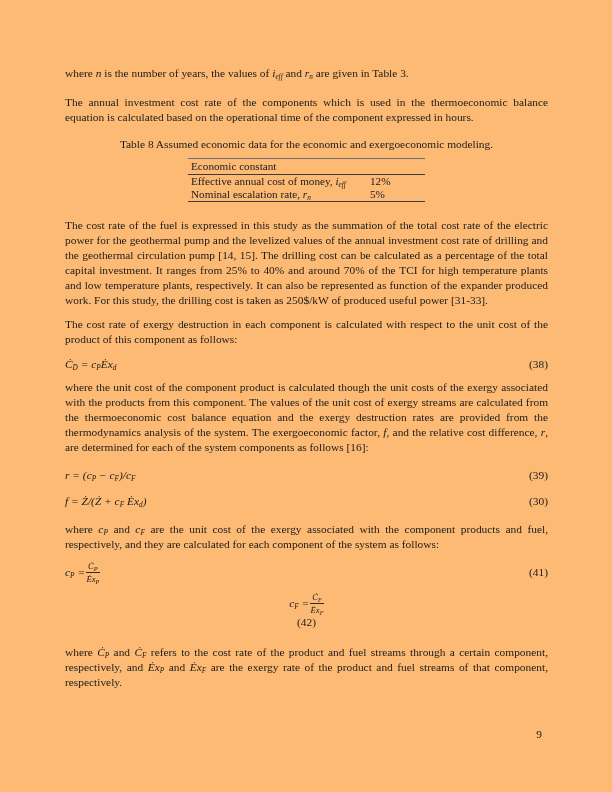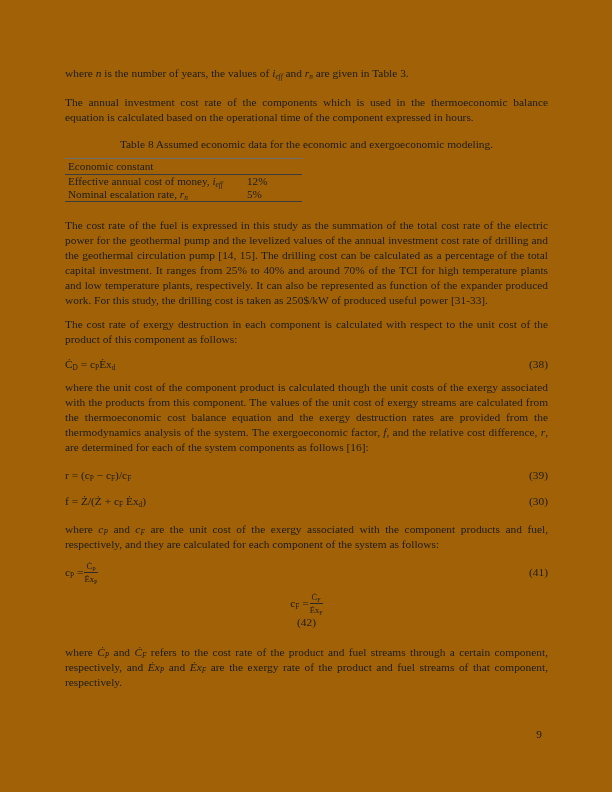--- a/index.html
+++ b/index.html
@@ -1,34 +1,34 @@
 <!DOCTYPE html>
 <html><head>
 <meta charset="utf-8">
 <style>
   html,body { margin:0; padding:0; background:#ffffff; }
   .page {
     position: relative;
     width: 612px;
     height: 792px;
-    background: #a16207;
+    background: #fdba74;
     box-sizing: border-box;
     padding: 66px 64px 0 65px;
     font-family: "Liberation Serif", "DejaVu Serif", serif;
     font-size: 11.4px;
     line-height: 15px;
     color: #1b1b1b;
     overflow: hidden;
   }
   p { margin: 0; text-align: justify; }
   .mi { font-style: italic; }
   sub { font-size: 7.3px; line-height: 0; vertical-align: -2px; }
   .p2 { margin-top: 14px; }
   .caption { margin-top: 12px; text-align: center; }
-  .tbl-wrap { margin-top: 6px; display: flex; }
+  .tbl-wrap { margin-top: 6px; display: flex; justify-content: center; }
   table.econ {
     border-collapse: collapse;
     width: 237px;
     border-top: 1.2px solid #6e6e6e;
     border-bottom: 1.4px solid #3c3c3c;
     font-size: 11.2px;
   }
   table.econ td, table.econ th {
     padding: 0 0 0 3px;
     font-weight: normal;
@@ -46,21 +46,21 @@
     justify-content: space-between;
     align-items: center;
   }
   .eq39 { margin-top: 13px; }
   .eq40 { margin-top: 11px; gap: 40px; }
   .eq41 { margin-top: 9px; }
   .eq42 { margin-top: 8px; flex-direction: column; }
   .p5 { margin-top: 8px; }
   .p6 { margin-top: 13px; }
   .p7 { margin-top: 15px; }
-  .math { }
+  .math { font-style: italic; }
   .frac {
     display: inline-block;
     vertical-align: middle;
     text-align: center;
     font-size: 8.6px;
     line-height: 10.5px;
     margin-left: 1px;
   }
   .frac .num { display: block; border-bottom: 0.9px solid #2a2a2a; padding: 0 2px 0.5px 2px; }
   .frac .den { display: block; padding-top: 0.5px; }

